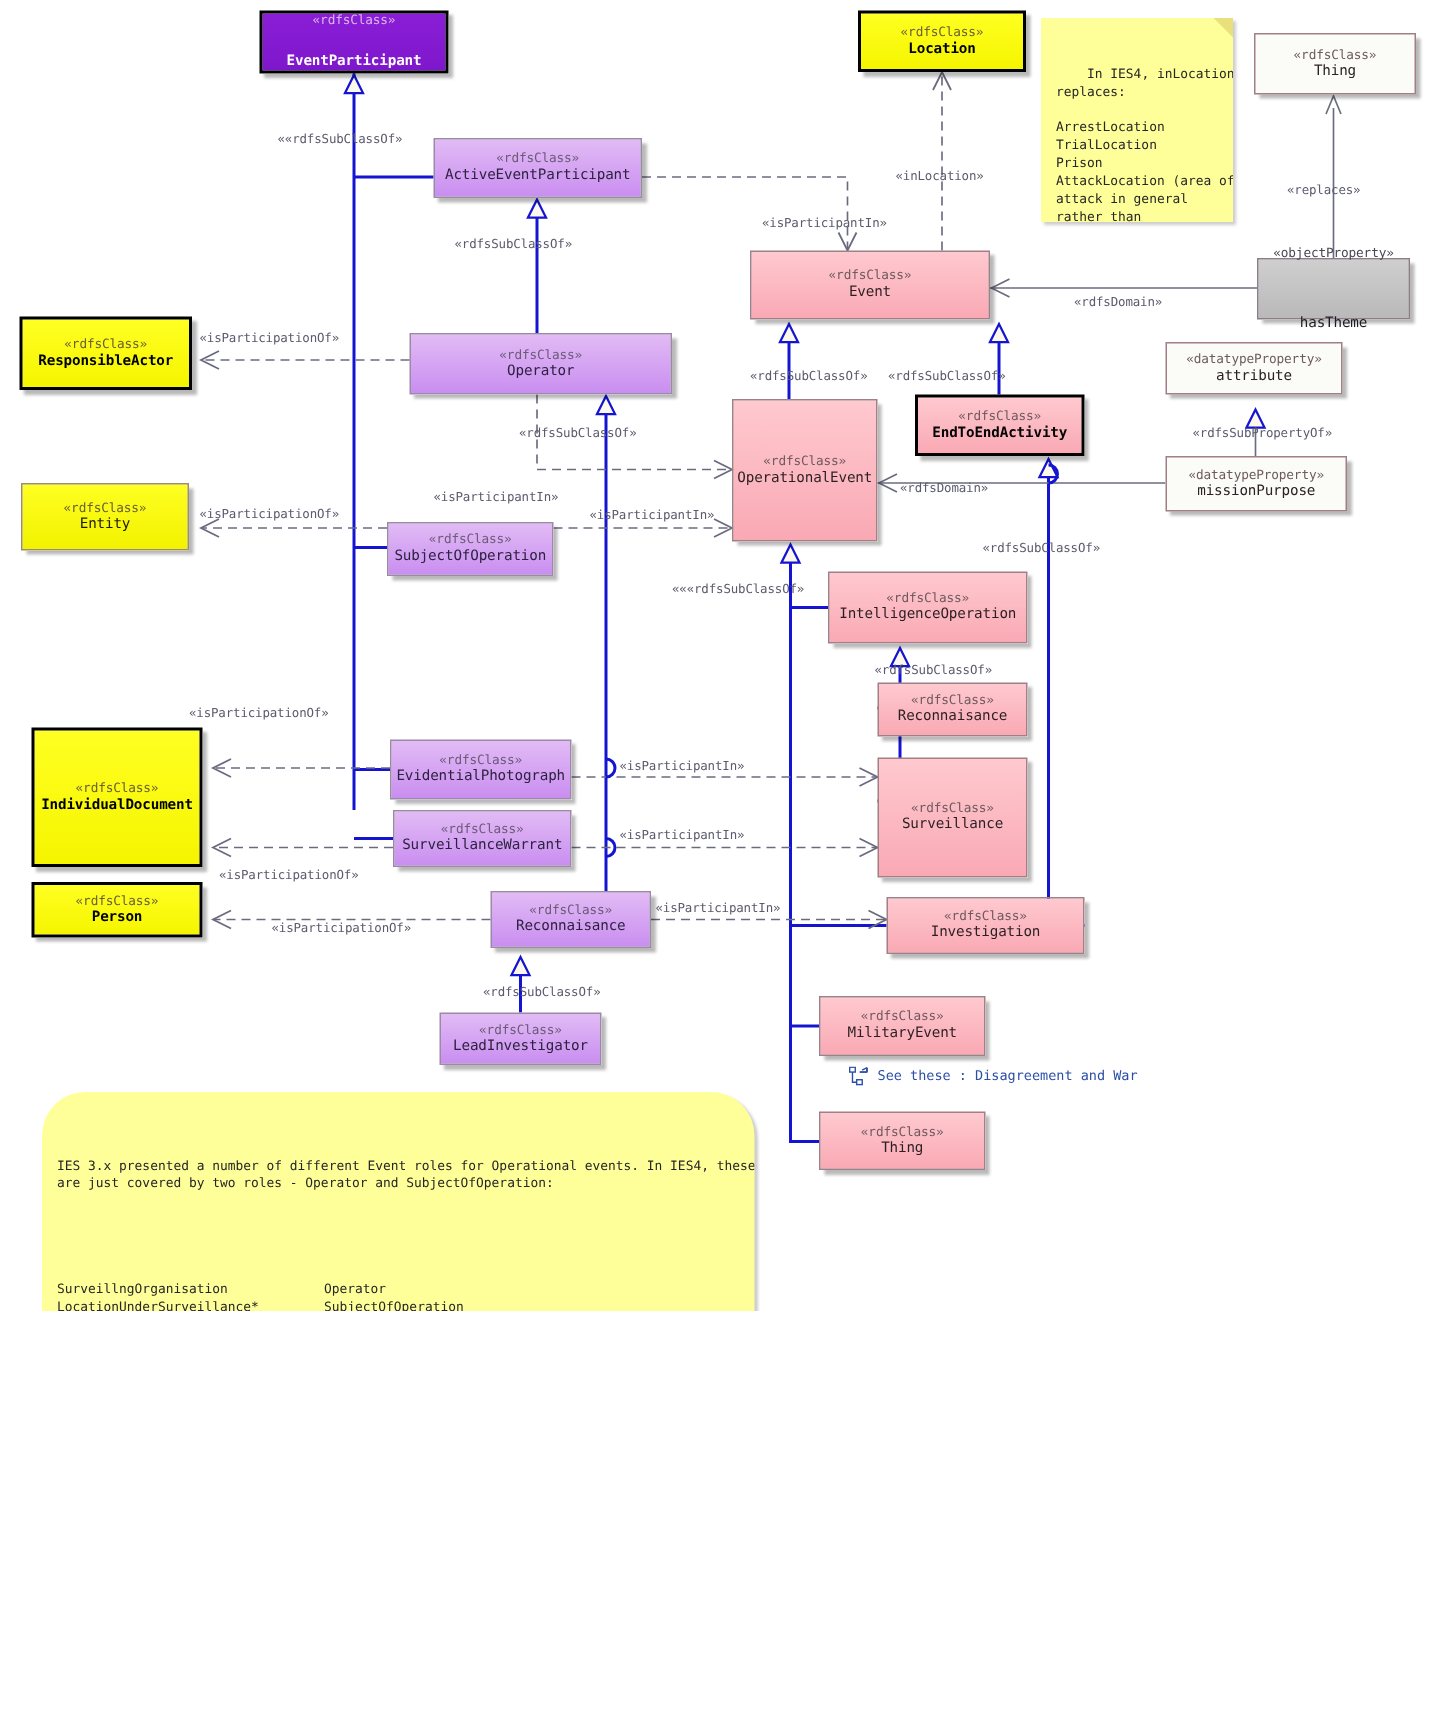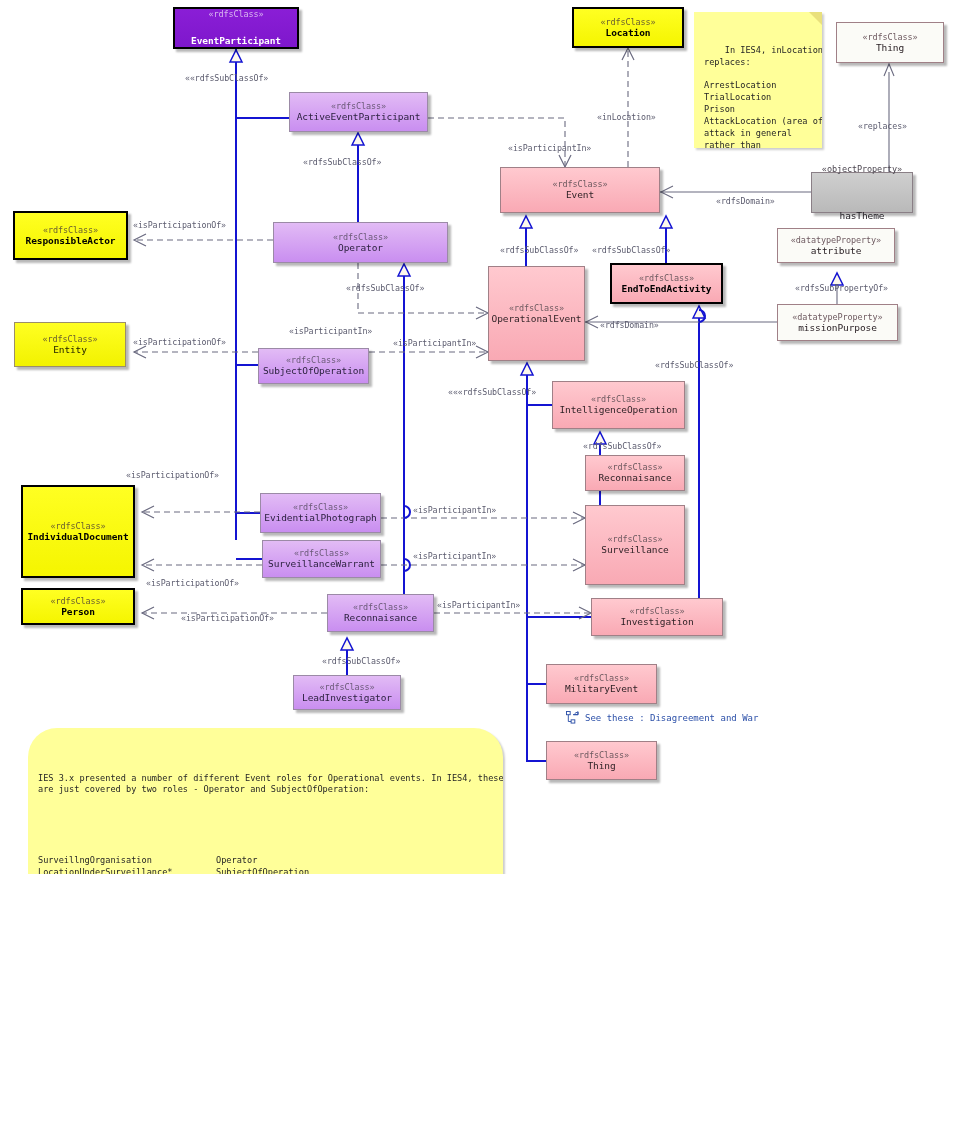--- a/index.html
+++ b/index.html
@@ -270,21 +270,21 @@
         <div class="nm">Thing</div>
       </div>
       <div class="node n-purple" style="left: 289px; top: 92px; width: 139px; height: 40px;">
         <div class="stereo">«rdfsClass»</div>
         <div class="nm">ActiveEventParticipant</div>
       </div>
       <div class="node n-pink" style="left: 500px; top: 167px; width: 160px; height: 46px;">
         <div class="stereo">«rdfsClass»</div>
         <div class="nm">Event</div>
       </div>
-      <div class="node n-grey" style="left: 811px; top: 172px; width: 102px; height: 41px; gap: 36px;">
+      <div class="node n-grey" style="left: 838px; top: 172px; width: 102px; height: 41px; gap: 36px;">
         <div class="stereo">«objectProperty»</div>
         <div class="nm">hasTheme</div>
       </div>
       <div class="node n-yellow-b" style="left: 13px; top: 211px; width: 115px; height: 49px;">
         <div class="stereo">«rdfsClass»</div>
         <div class="nm">ResponsibleActor</div>
       </div>
       <div class="node n-purple" style="left: 273px; top: 222px; width: 175px; height: 41px;">
         <div class="stereo">«rdfsClass»</div>
         <div class="nm">Operator</div>
@@ -357,21 +357,21 @@
         <div class="stereo">«rdfsClass»</div>
         <div class="nm">LeadInvestigator</div>
       </div>
       <div class="node n-pink" style="left: 546px; top: 741px; width: 111px; height: 39px;">
         <div class="stereo">«rdfsClass»</div>
         <div class="nm">Thing</div>
       </div>
     </div>
 
   <div id="label-layer">
-      <div class="elabel" style="left: 185px; top: 73px;">««rdfsSubClassOf»</div>
+      <div class="elabel" style="left: 185px; top: 87px;">««rdfsSubClassOf»</div>
       <div class="elabel" style="left: 303px; top: 157px;">«rdfsSubClassOf»</div>
       <div class="elabel" style="left: 597px; top: 112px;">«inLocation»</div>
       <div class="elabel" style="left: 508px; top: 143px;">«isParticipantIn»</div>
       <div class="elabel" style="left: 858px; top: 121px;">«replaces»</div>
       <div class="elabel" style="left: 716px; top: 196px;">«rdfsDomain»</div>
       <div class="elabel" style="left: 133px; top: 220px;">«isParticipationOf»</div>
       <div class="elabel" style="left: 500px; top: 245px;">«rdfsSubClassOf»</div>
       <div class="elabel" style="left: 592px; top: 245px;">«rdfsSubClassOf»</div>
       <div class="elabel" style="left: 795px; top: 283px;">«rdfsSubPropertyOf»</div>
       <div class="elabel" style="left: 346px; top: 283px;">«rdfsSubClassOf»</div>

